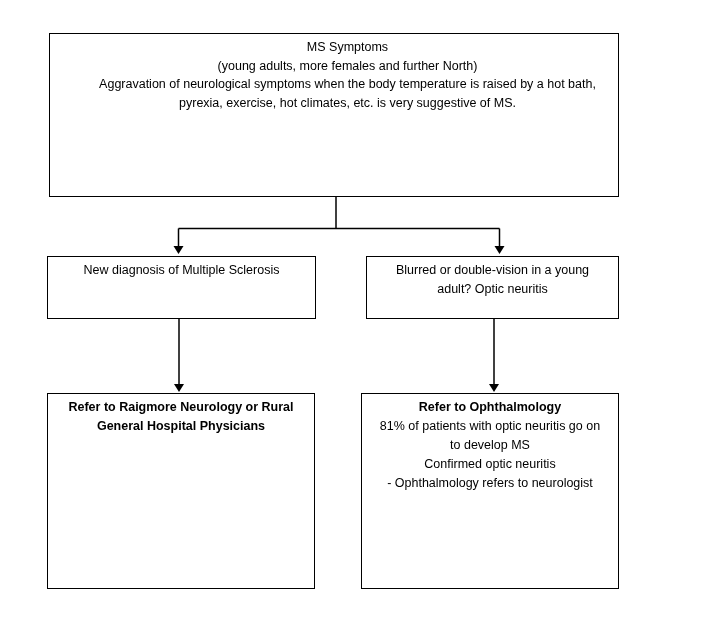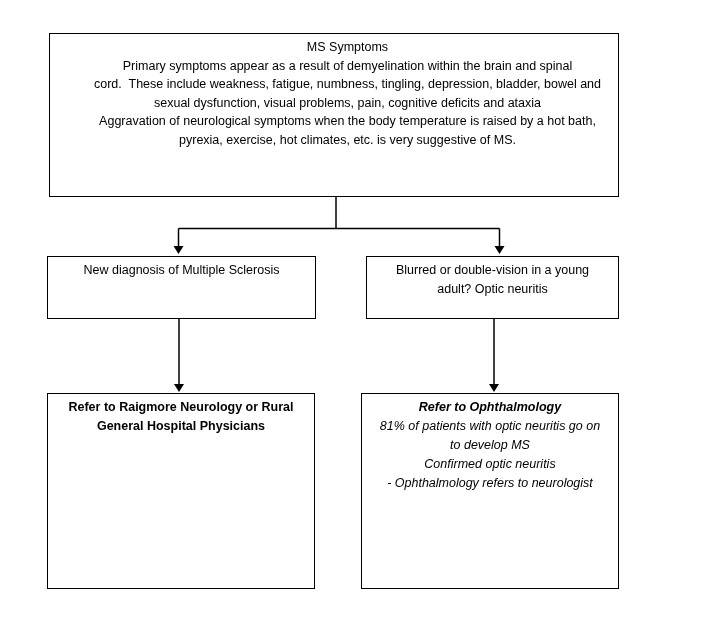--- a/index.html
+++ b/index.html
@@ -31,21 +31,21 @@
   }
   #top-box {
     left: 49px; top: 33px; width: 570px; height: 164px;
     line-height: 18.5px;
     padding-left: 27px;
   }
   #top-box .para2 { }
   #left-branch-box  { left: 47px;  top: 256px; width: 269px; height: 63px; }
   #right-branch-box { left: 366px; top: 256px; width: 253px; height: 63px; }
   #left-outcome-box  { left: 47px;  top: 393px; width: 268px; height: 196px; }
-  #right-outcome-box { left: 361px; top: 393px; width: 258px; height: 196px; font-style: italic; }
+  #right-outcome-box { left: 361px; top: 393px; width: 258px; height: 196px; }
   .bold-head { font-weight: bold; }
   #connector-svg {
     position: absolute;
     left: 0; top: 0;
     width: 721px; height: 630px;
     pointer-events: none;
   }
   #connector-svg path { stroke: #000000; stroke-width: 1.5; fill: none; }
   #connector-svg polygon { fill: #000000; stroke: none; }
 </style>
@@ -62,23 +62,21 @@
     <path d="M499.5 228.5 L499.5 246"></path>
     <polygon points="494.5,246 504.5,246 499.5,254"></polygon>
     <path d="M179 319 L179 384"></path>
     <polygon points="174,384 184,384 179,392"></polygon>
     <path d="M494 319 L494 384"></path>
     <polygon points="489,384 499,384 494,392"></polygon>
   </svg>
 
   <div id="top-box" class="fc-box">
     <div>MS Symptoms</div>
-    <div class="pre">Primary symptoms appear as a result of demyelination within the brain and spinal
-cord.  These include weakness, fatigue, numbness, tingling, depression, bladder, bowel and
-sexual dysfunction, visual problems, pain, cognitive deficits and ataxia</div>
+    <div>(young adults, more females and further North)</div>
     <div class="pre para2">Aggravation of neurological symptoms when the body temperature is raised by a hot bath,
 pyrexia, exercise, hot climates, etc. is very suggestive of MS.</div>
   </div>
 
   <div id="right-branch-box" class="fc-box">
     <div class="pre">Blurred or double-vision in a young
 adult? Optic neuritis</div>
   </div>
 
   <div id="left-branch-box" class="fc-box">

